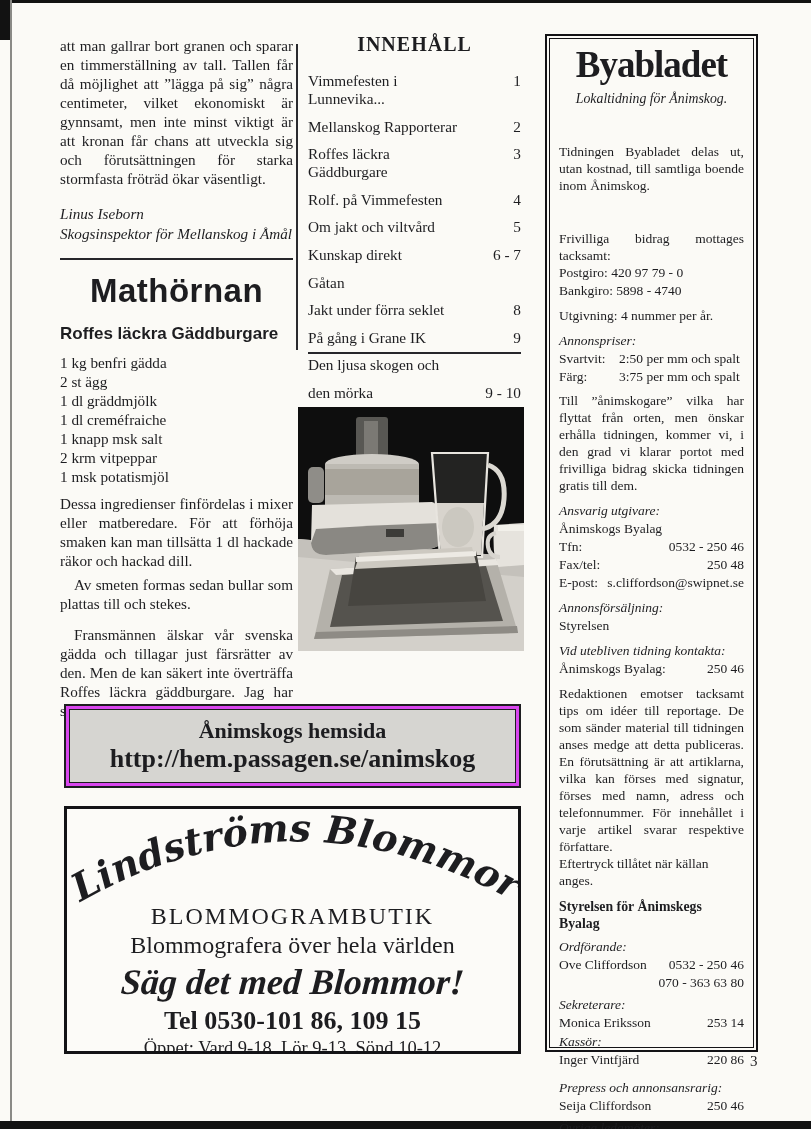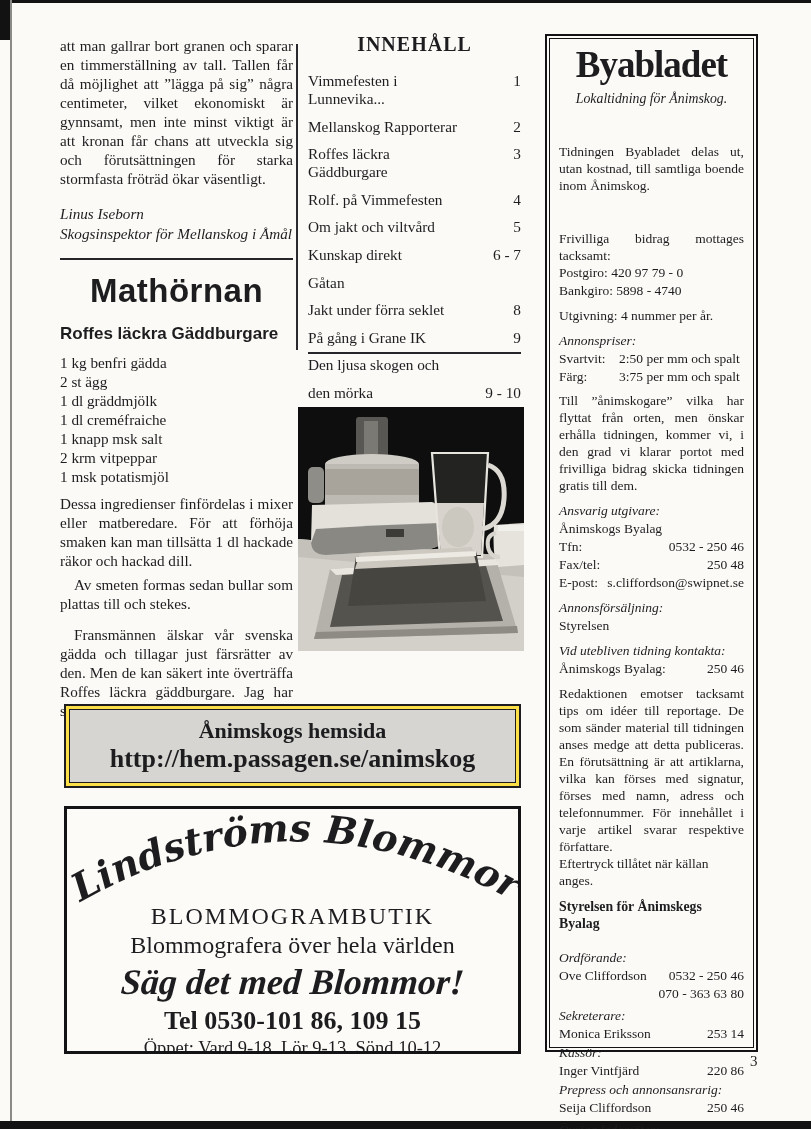--- a/index.html
+++ b/index.html
@@ -46,21 +46,21 @@
   .mh-par { text-align:justify; margin-bottom:7px;margin-top:36px; }
   .mh-line { margin-bottom:1px; }
   .mh-head { font-style:italic; margin-top:8px; margin-bottom:1px; }
   .crow { display:flex; justify-content:space-between; margin-bottom:1px; }
   .price-row { display:flex; margin-bottom:1px; }
   .price-label { width:60px; flex:none; }
   .board-head { font-weight:bold; margin-top:9px; margin-bottom:4px; font-size:13.8px; }
 
   
   .banner { position:absolute; left:64px; top:704px; width:457px; height:84px;
-            background:#fde047; border:2px solid #1d1d20; padding:3px; }
+            background:#d946ef; border:2px solid #1d1d20; padding:3px; }
   .banner-inner { border:1.5px solid #1d1d20; height:100%; display:flex; flex-direction:column;
                   align-items:center; justify-content:center; background:#d6d5d1; }
   .banner-title { font-weight:bold; font-size:22px; line-height:1.15; }
   .banner-url { font-weight:bold; font-size:26px; line-height:1.15; }
 
   
   .ad { position:absolute; left:64px; top:806px; width:457px; height:248px;
         border:3.5px solid #131316; background:#fcfbf8; text-align:center; overflow:hidden; }
   .ad-arch { display:block; margin:2px auto 0; }
   .ad-arch text { font-family:"DejaVu Serif","Liberation Serif",serif; font-style:italic;
@@ -238,21 +238,21 @@
       <div class="crow">
         <span>Ånimskogs Byalag:</span>
         <span>250 46</span>
       </div>
 
       <p class="mh-par" style="margin-top:8px;margin-bottom:0">Redaktionen emotser tacksamt tips om idéer till reportage. De som sänder material till tidningen anses medge att detta publiceras. En förutsättning är att artiklarna, vilka kan förses med signatur, förses med namn, adress och telefonnummer. För innehållet i varje artikel svarar respektive författare.</p>
       <div class="mh-line">Eftertryck tillåtet när källan anges.</div>
 
       <div class="board-head">Styrelsen för Ånimskegs Byalag</div>
 
-      <div class="mh-head" style="margin-top:16px">Ordförande:</div>
+      <div class="mh-head" style="margin-top:5px">Ordförande:</div>
       <div class="crow">
         <span>Ove Cliffordson</span>
         <span>0532 - 250 46</span>
       </div>
       <div class="crow">
         <span></span>
         <span>070 - 363 63 80</span>
       </div>
 
       <div class="mh-head" style="margin-top:5px">Sekreterare:</div>
@@ -260,21 +260,21 @@
         <span>Monica Eriksson</span>
         <span>253 14</span>
       </div>
 
       <div class="mh-head" style="margin-top:2px">Kassör:</div>
       <div class="crow">
         <span>Inger Vintfjärd</span>
         <span>220 86</span>
       </div>
 
-      <div class="mh-head" style="margin-top:2px">Prepress och annonsansrarig:</div>
+      <div class="mh-head" style="margin-top:11px">Prepress och annonsansrarig:</div>
       <div class="crow">
         <span>Seija Cliffordson</span>
         <span>250 46</span>
       </div>
 
       <div class="mh-head" style="margin-top:5px">Övriga ledamöter:</div>
       <div class="crow">
         <span>Lars-Erik Andrén</span>
         <span>250 53</span>
       </div>

